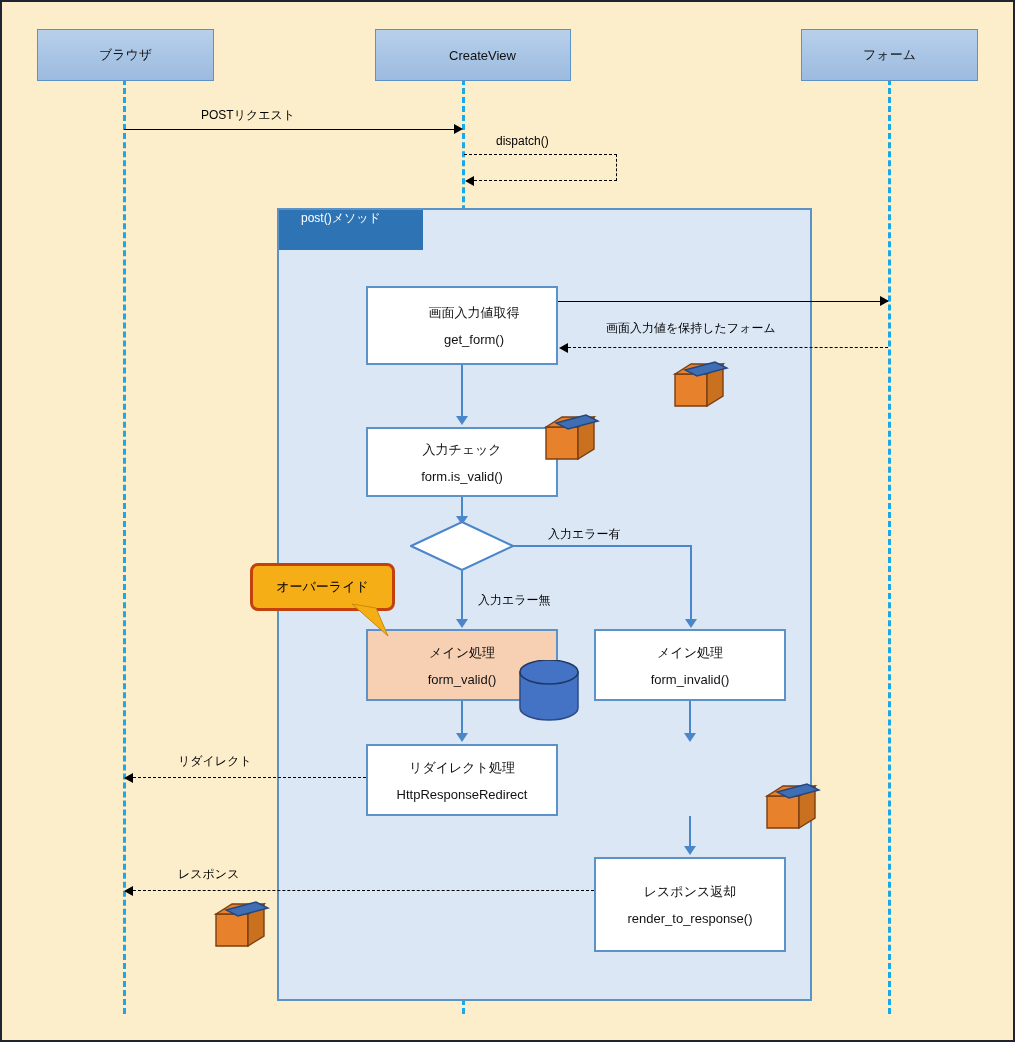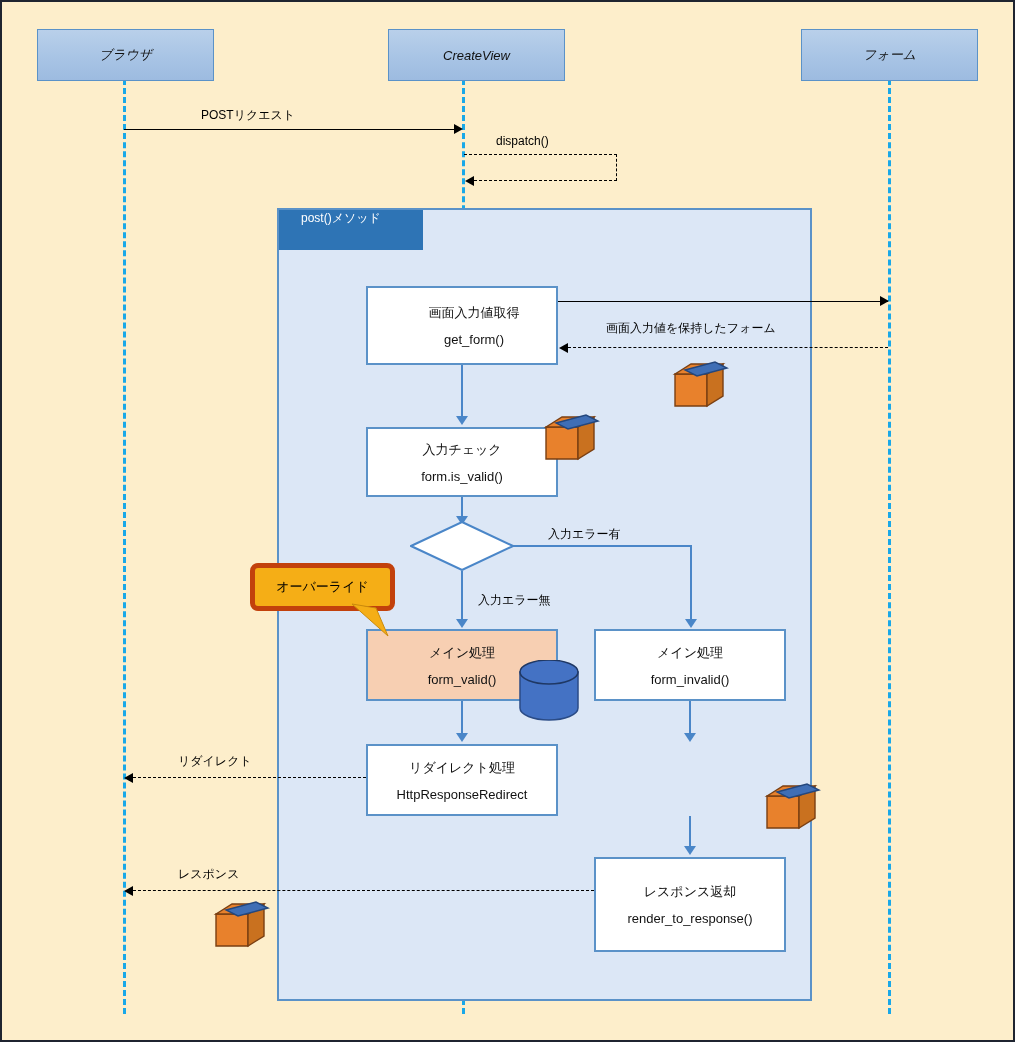--- a/index.html
+++ b/index.html
@@ -15,21 +15,21 @@
   .lifeline{
     position:absolute;width:0;border-left:3px dashed #19a8e8;
     z-index:1;
   }
   
   .actor{
     position:absolute;height:50px;
     background:linear-gradient(180deg,#b9d0ea 0%,#a8c4e5 55%,#9dbbe0 100%);
     border:1px solid #5b92c8;
     display:flex;align-items:center;justify-content:center;
-    font-size:13px;color:#111;z-index:5;font-style:italic;
+    font-size:13px;color:#111;z-index:5;
   }
   
   .frame{
     position:absolute;
     background:#dce7f6;
     border:2px solid #5b92c8;
     z-index:2;
   }
   .frame-tab{
     position:absolute;
@@ -76,42 +76,42 @@
   }
   .msg-label{
     position:absolute;font-size:12px;color:#000;white-space:nowrap;z-index:6;
   }
   .flow-label{
     position:absolute;font-size:12px;color:#000;white-space:nowrap;z-index:7;
   }
   
   .callout{
     position:absolute;background:#f5ae16;
-    border:5px solid #c2410c;border-radius:8px;
+    border:3px solid #c2410c;border-radius:8px;
     display:flex;align-items:center;justify-content:center;
     font-size:13px;color:#000;z-index:9;box-sizing:border-box;
   }
   .callout-tail{position:absolute;z-index:9;}
   
   .icon-box{position:absolute;z-index:8;}
   .icon-db{position:absolute;z-index:8;}
 </style>
 </head>
 <body>
 
 <div id="canvas">
 
   <div class="lifeline" style="left:121px;top:77px;height:935px;"></div>
   <div class="lifeline" style="left:460px;top:77px;height:935px;"></div>
   <div class="lifeline" style="left:886px;top:77px;height:935px;"></div>
 
   <div class="actor" style="left:35px;top:27px;width:175px;">
     <span>ブラウザ</span>
   </div>
-  <div class="actor" style="left:386px;top:27px;width:175px;">
+  <div class="actor" style="left:373px;top:27px;width:175px;padding-left:19px;">
     <span>CreateView</span>
   </div>
   <div class="actor" style="left:799px;top:27px;width:175px;">
     <span>フォーム</span>
   </div>
 
   <div class="msg-label" style="left:199px;top:105px;">POSTリクエスト</div>
   <div class="msg-line" style="left:122px;top:127px;width:332px;"></div>
   <div class="msg-head-r" style="left:452px;top:122px;"></div>
 

